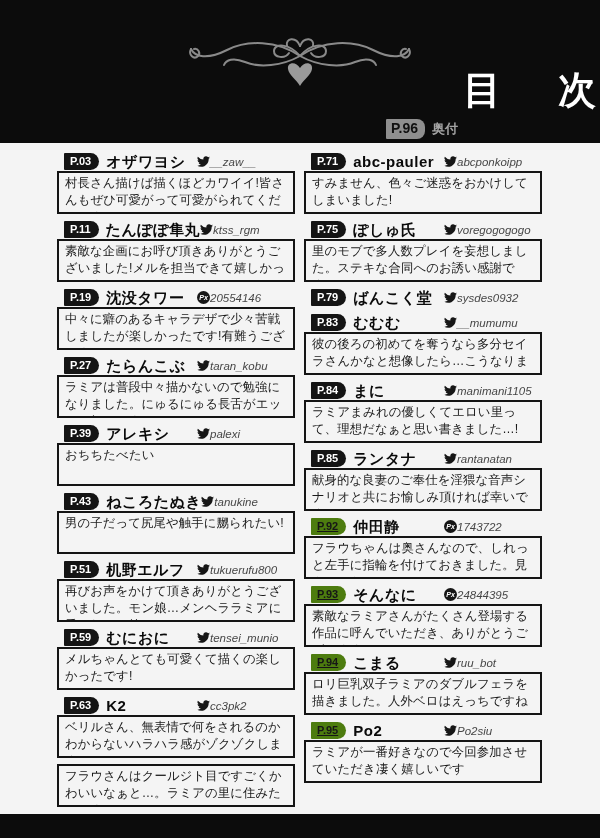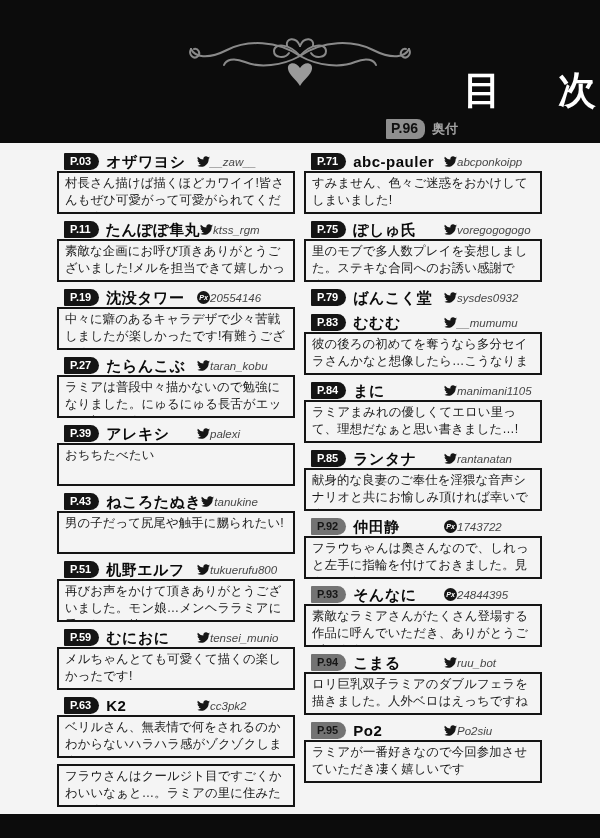--- a/index.html
+++ b/index.html
@@ -68,21 +68,21 @@
   .badge{
     flex-shrink:0;
     background:#141414;color:#fff;
     font-size:11px;font-weight:bold;
     padding:2px 8px 3px 6px;
     border-radius:1px 9px 9px 1px;
     line-height:1.1;
     margin-right:7px;
   }
   .badge.gray{
-    background:#737373;color:#161616;
+    background:#4d7c0f;color:#161616;text-decoration:underline;
   }
   .name{
     flex-shrink:0;
     font-size:15px;font-weight:bold;color:#0a0a0a;
     line-height:19px;
     letter-spacing:0.5px;
     white-space:nowrap;
   }
   .handle{
     margin-left:auto;

